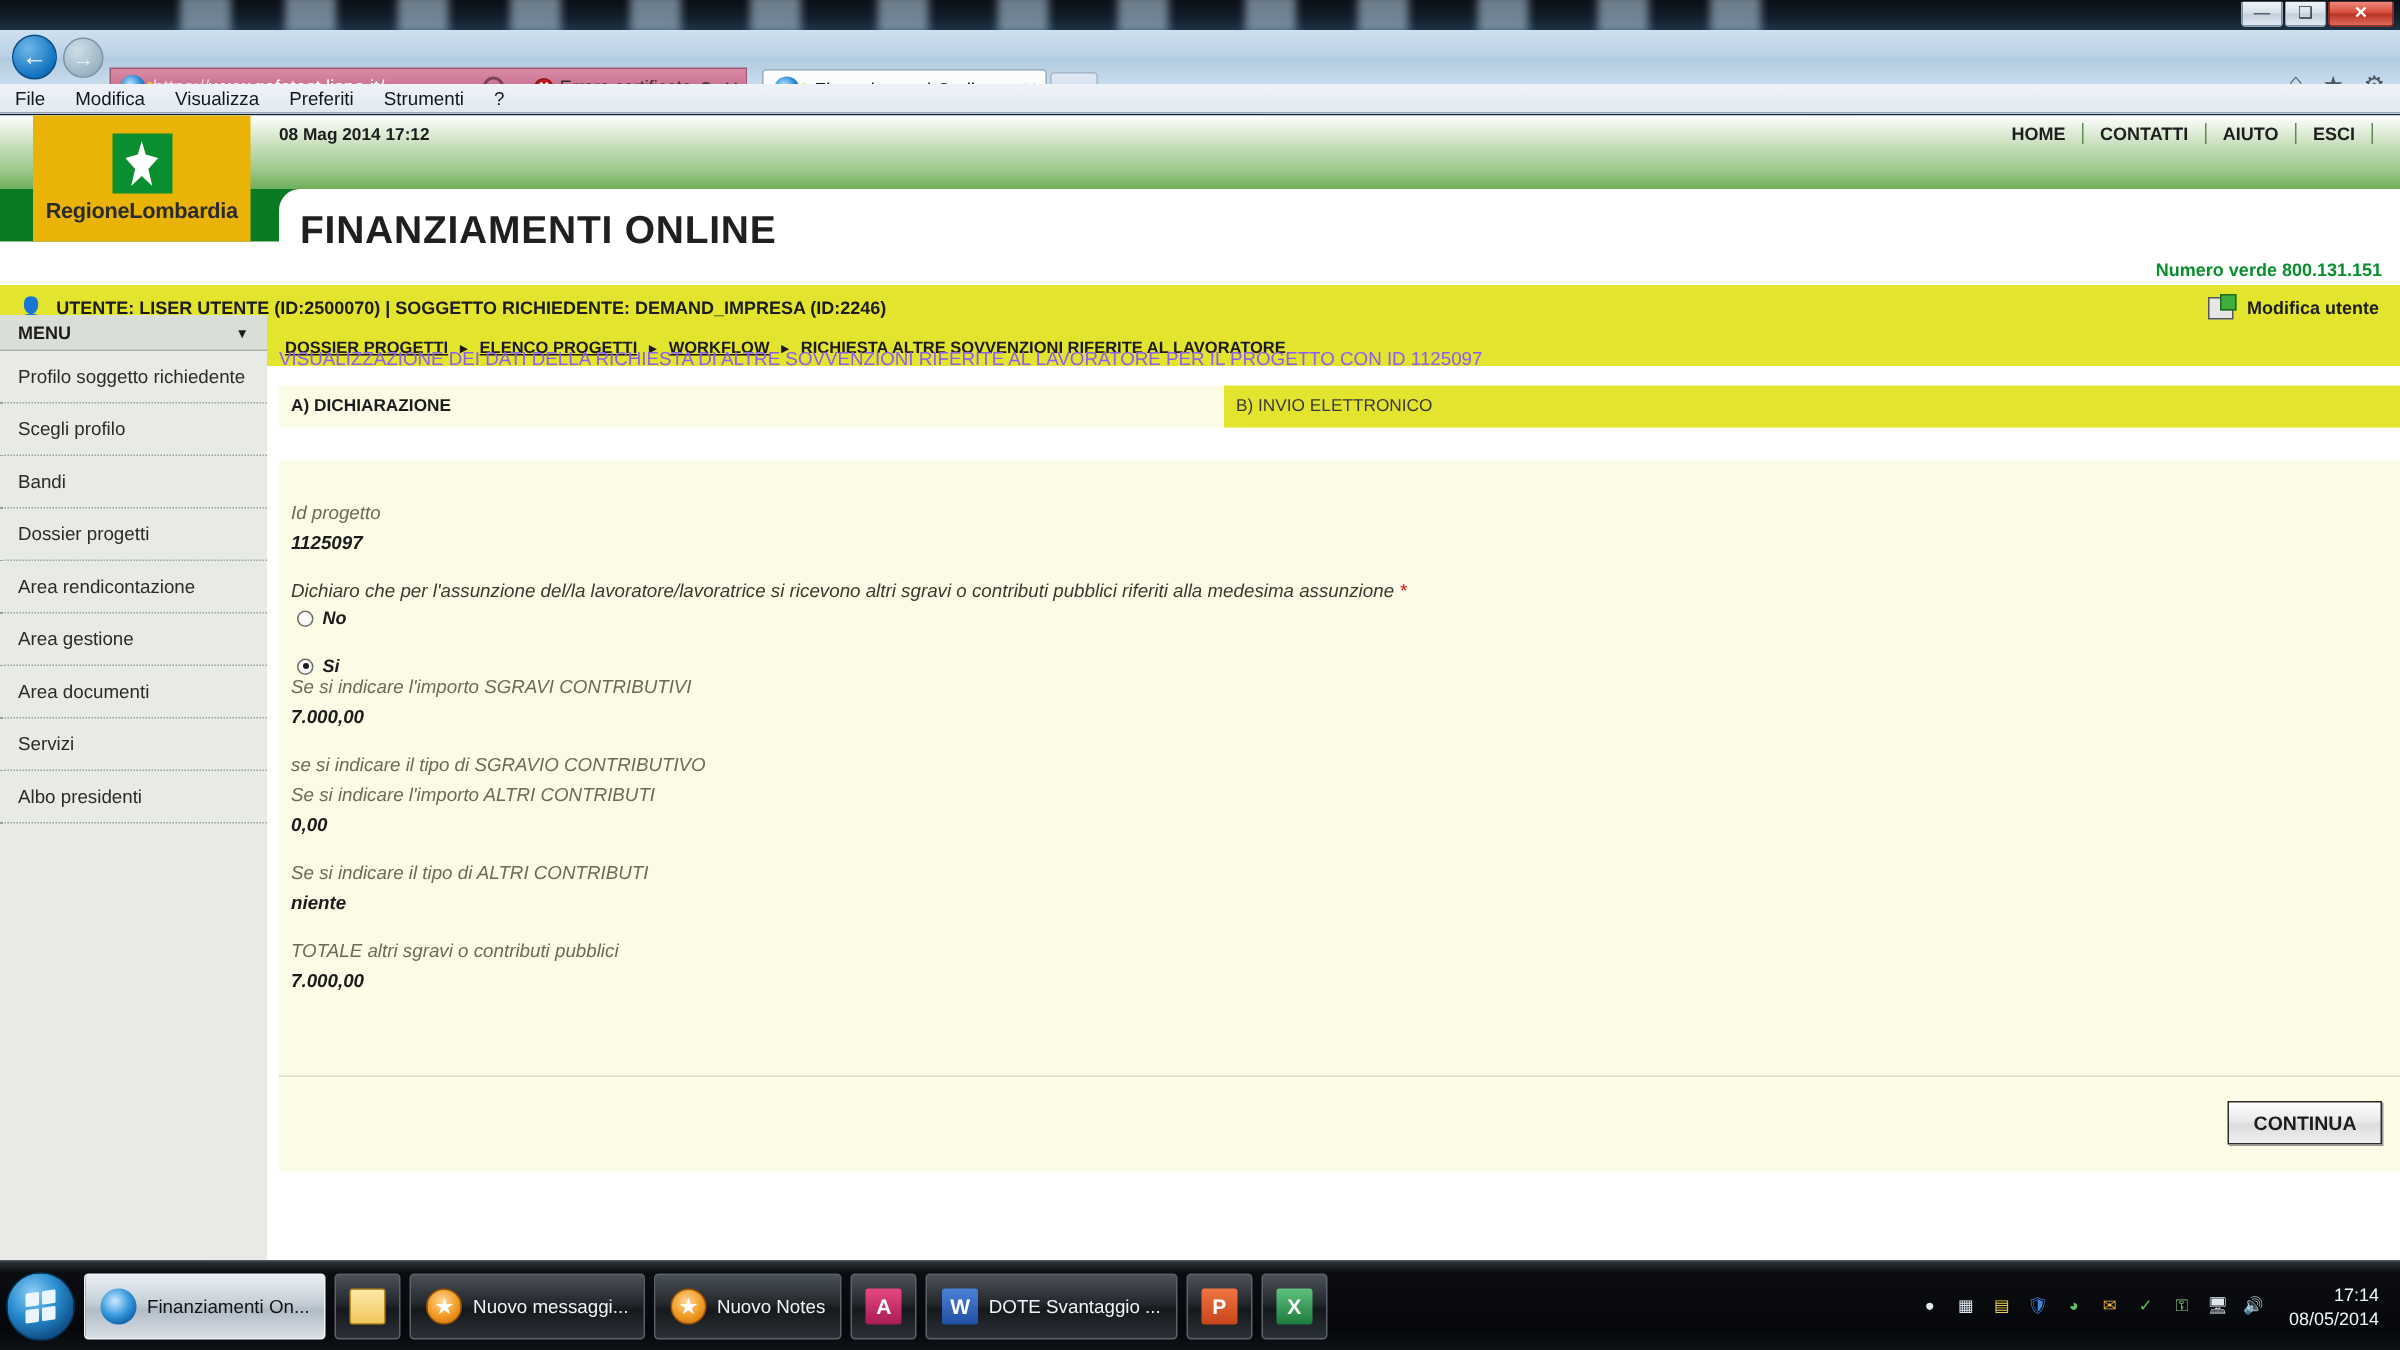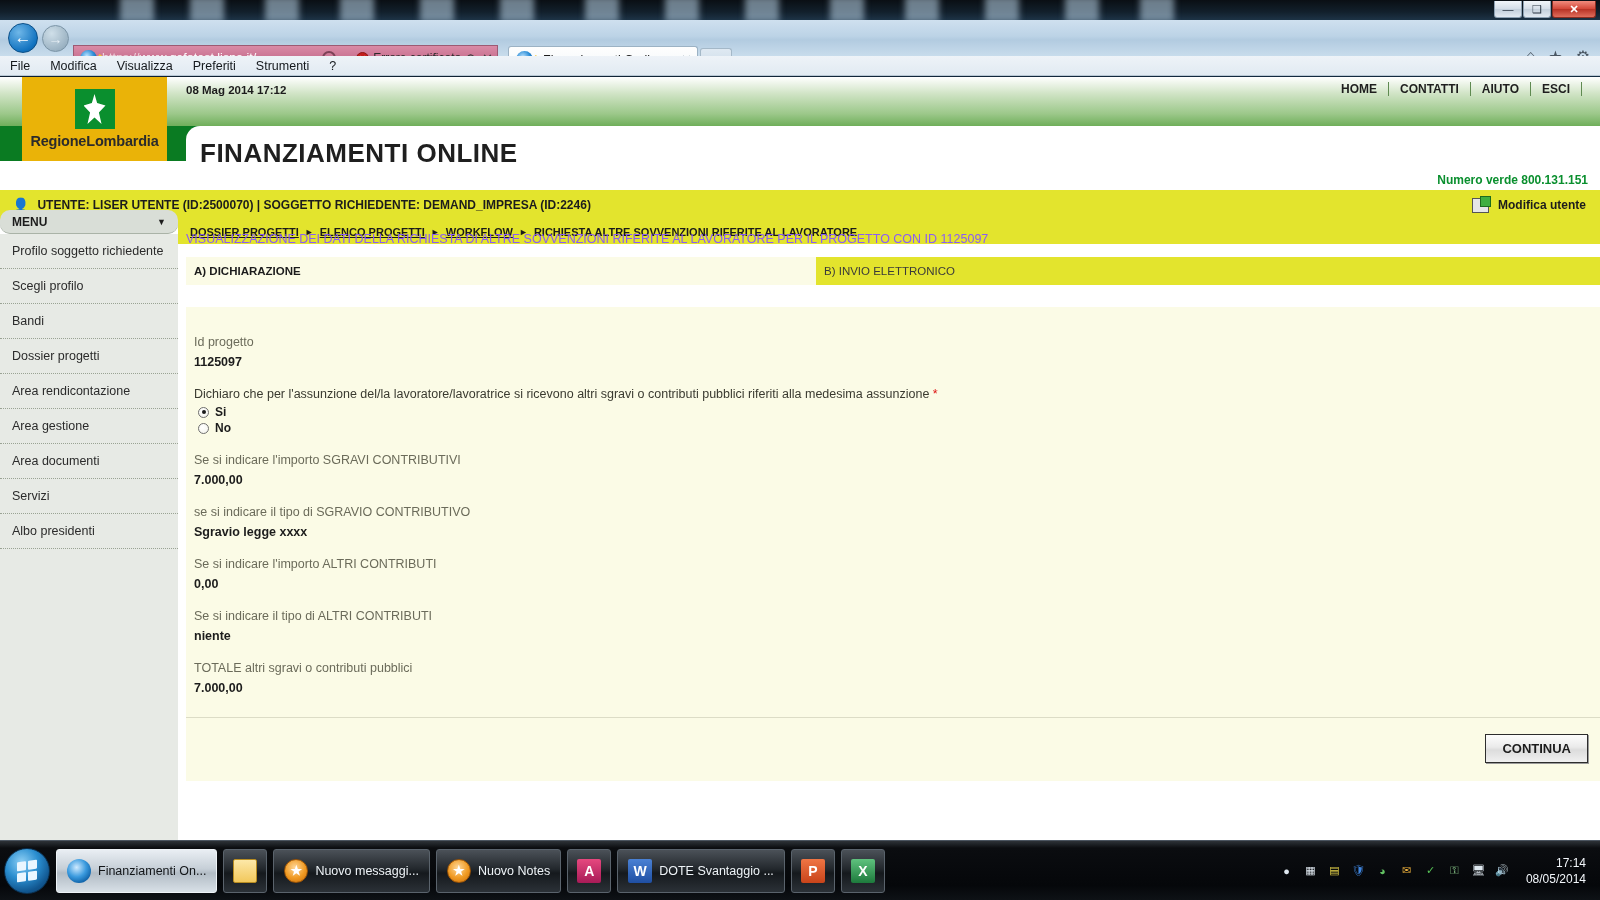--- a/index.html
+++ b/index.html
@@ -169,21 +169,20 @@
     font-weight:bold; color:#1a1a1a; padding-left:12px;
   }
   .crumbbar a { color:#1a1a1a; text-decoration:underline; }
   .crumbsep { margin:0 6px; font-size:9px; }
 
   .menuhead {
     position:absolute; left:0; top:133px; width:178px; height:24px;
     background:#d9ded7; display:flex; align-items:center; justify-content:space-between;
     padding:0 12px; font-size:12px; font-weight:bold; color:#1c1c1c;
     border-bottom:1px solid #aab3a7;
-    border-radius:10px;
   }
   .sidebar {
     position:absolute; left:0; top:157px; width:178px; height:606px; background:#e7eae5;
   }
   .side-item {
     height:35px; display:flex; align-items:center; padding-left:12px;
     font-size:12.5px; color:#2b2b2b;
     border-bottom:1px dotted #9aa394;
   }
 
@@ -195,21 +194,21 @@
   .tabrow { position:absolute; left:186px; top:180px; width:1418px; height:28px; display:flex; }
   .tab-a { width:630px; background:#fbfbe6; display:flex; align-items:center;
            padding-left:8px; font-size:11.5px; font-weight:bold; color:#1c1c1c; }
   .tab-b { flex:1; background:#e3e42d; display:flex; align-items:center;
            padding-left:8px; font-size:11.5px; color:#3a3a3a; }
 
   .formpanel {
     position:absolute; left:186px; top:230px; width:1414px; height:474px;
     background:#fbfbe6;
   }
-  .formbody { padding:28px 0 0 8px; }
+  .formbody { padding:28px 0 0 8px;font-style:italic; }
   .flabel { font-size:12.5px; color:#6b6b5a; margin:0 0 6px 0; }
   .fvalue { font-size:12.5px; font-weight:bold; color:#1c1c1c; margin:0 0 18px 0; }
   .qlabel { font-size:12.5px; color:#3a3a30; margin:0 0 4px 0; }
   .req { color:#d11; }
   .radio-row { display:flex; align-items:center; gap:6px; margin:2px 0 0 4px; }
   .radio {
     width:11px; height:11px; border-radius:50%;
     background: radial-gradient(circle at 40% 35%, #ffffff, #f2f2ea);
     border:1px solid #6f6f6f; position:relative; flex:0 0 auto;
   }
@@ -441,34 +440,33 @@
         <div class="formbody">
 
           <div class="flabel">Id progetto</div>
           <div class="fvalue">1125097</div>
 
           <div class="qlabel">
             <span>Dichiaro che per l'assunzione del/la lavoratore/lavoratrice si ricevono altri sgravi o contributi pubblici riferiti alla medesima assunzione</span>
             <span class="req">*</span>
           </div>
 
+          <div class="radio-row" style="margin-bottom:18px">
+            <span class="radio"></span>
+            <span class="radio-label">No</span>
+          </div>
           <div class="radio-row">
             <span class="radio on"></span>
             <span class="radio-label">Si</span>
           </div>
-          <div class="radio-row" style="margin-bottom:18px">
-            <span class="radio"></span>
-            <span class="radio-label">No</span>
-          </div>
 
           <div class="flabel">Se si indicare l'importo SGRAVI CONTRIBUTIVI</div>
           <div class="fvalue">7.000,00</div>
 
           <div class="flabel">se si indicare il tipo di SGRAVIO CONTRIBUTIVO</div>
-          <div class="fvalue">Sgravio legge xxxx</div>
 
           <div class="flabel">Se si indicare l'importo ALTRI CONTRIBUTI</div>
           <div class="fvalue">0,00</div>
 
           <div class="flabel">Se si indicare il tipo di ALTRI CONTRIBUTI</div>
           <div class="fvalue">niente</div>
 
           <div class="flabel">TOTALE altri sgravi o contributi pubblici</div>
           <div class="fvalue">7.000,00</div>
         </div>

